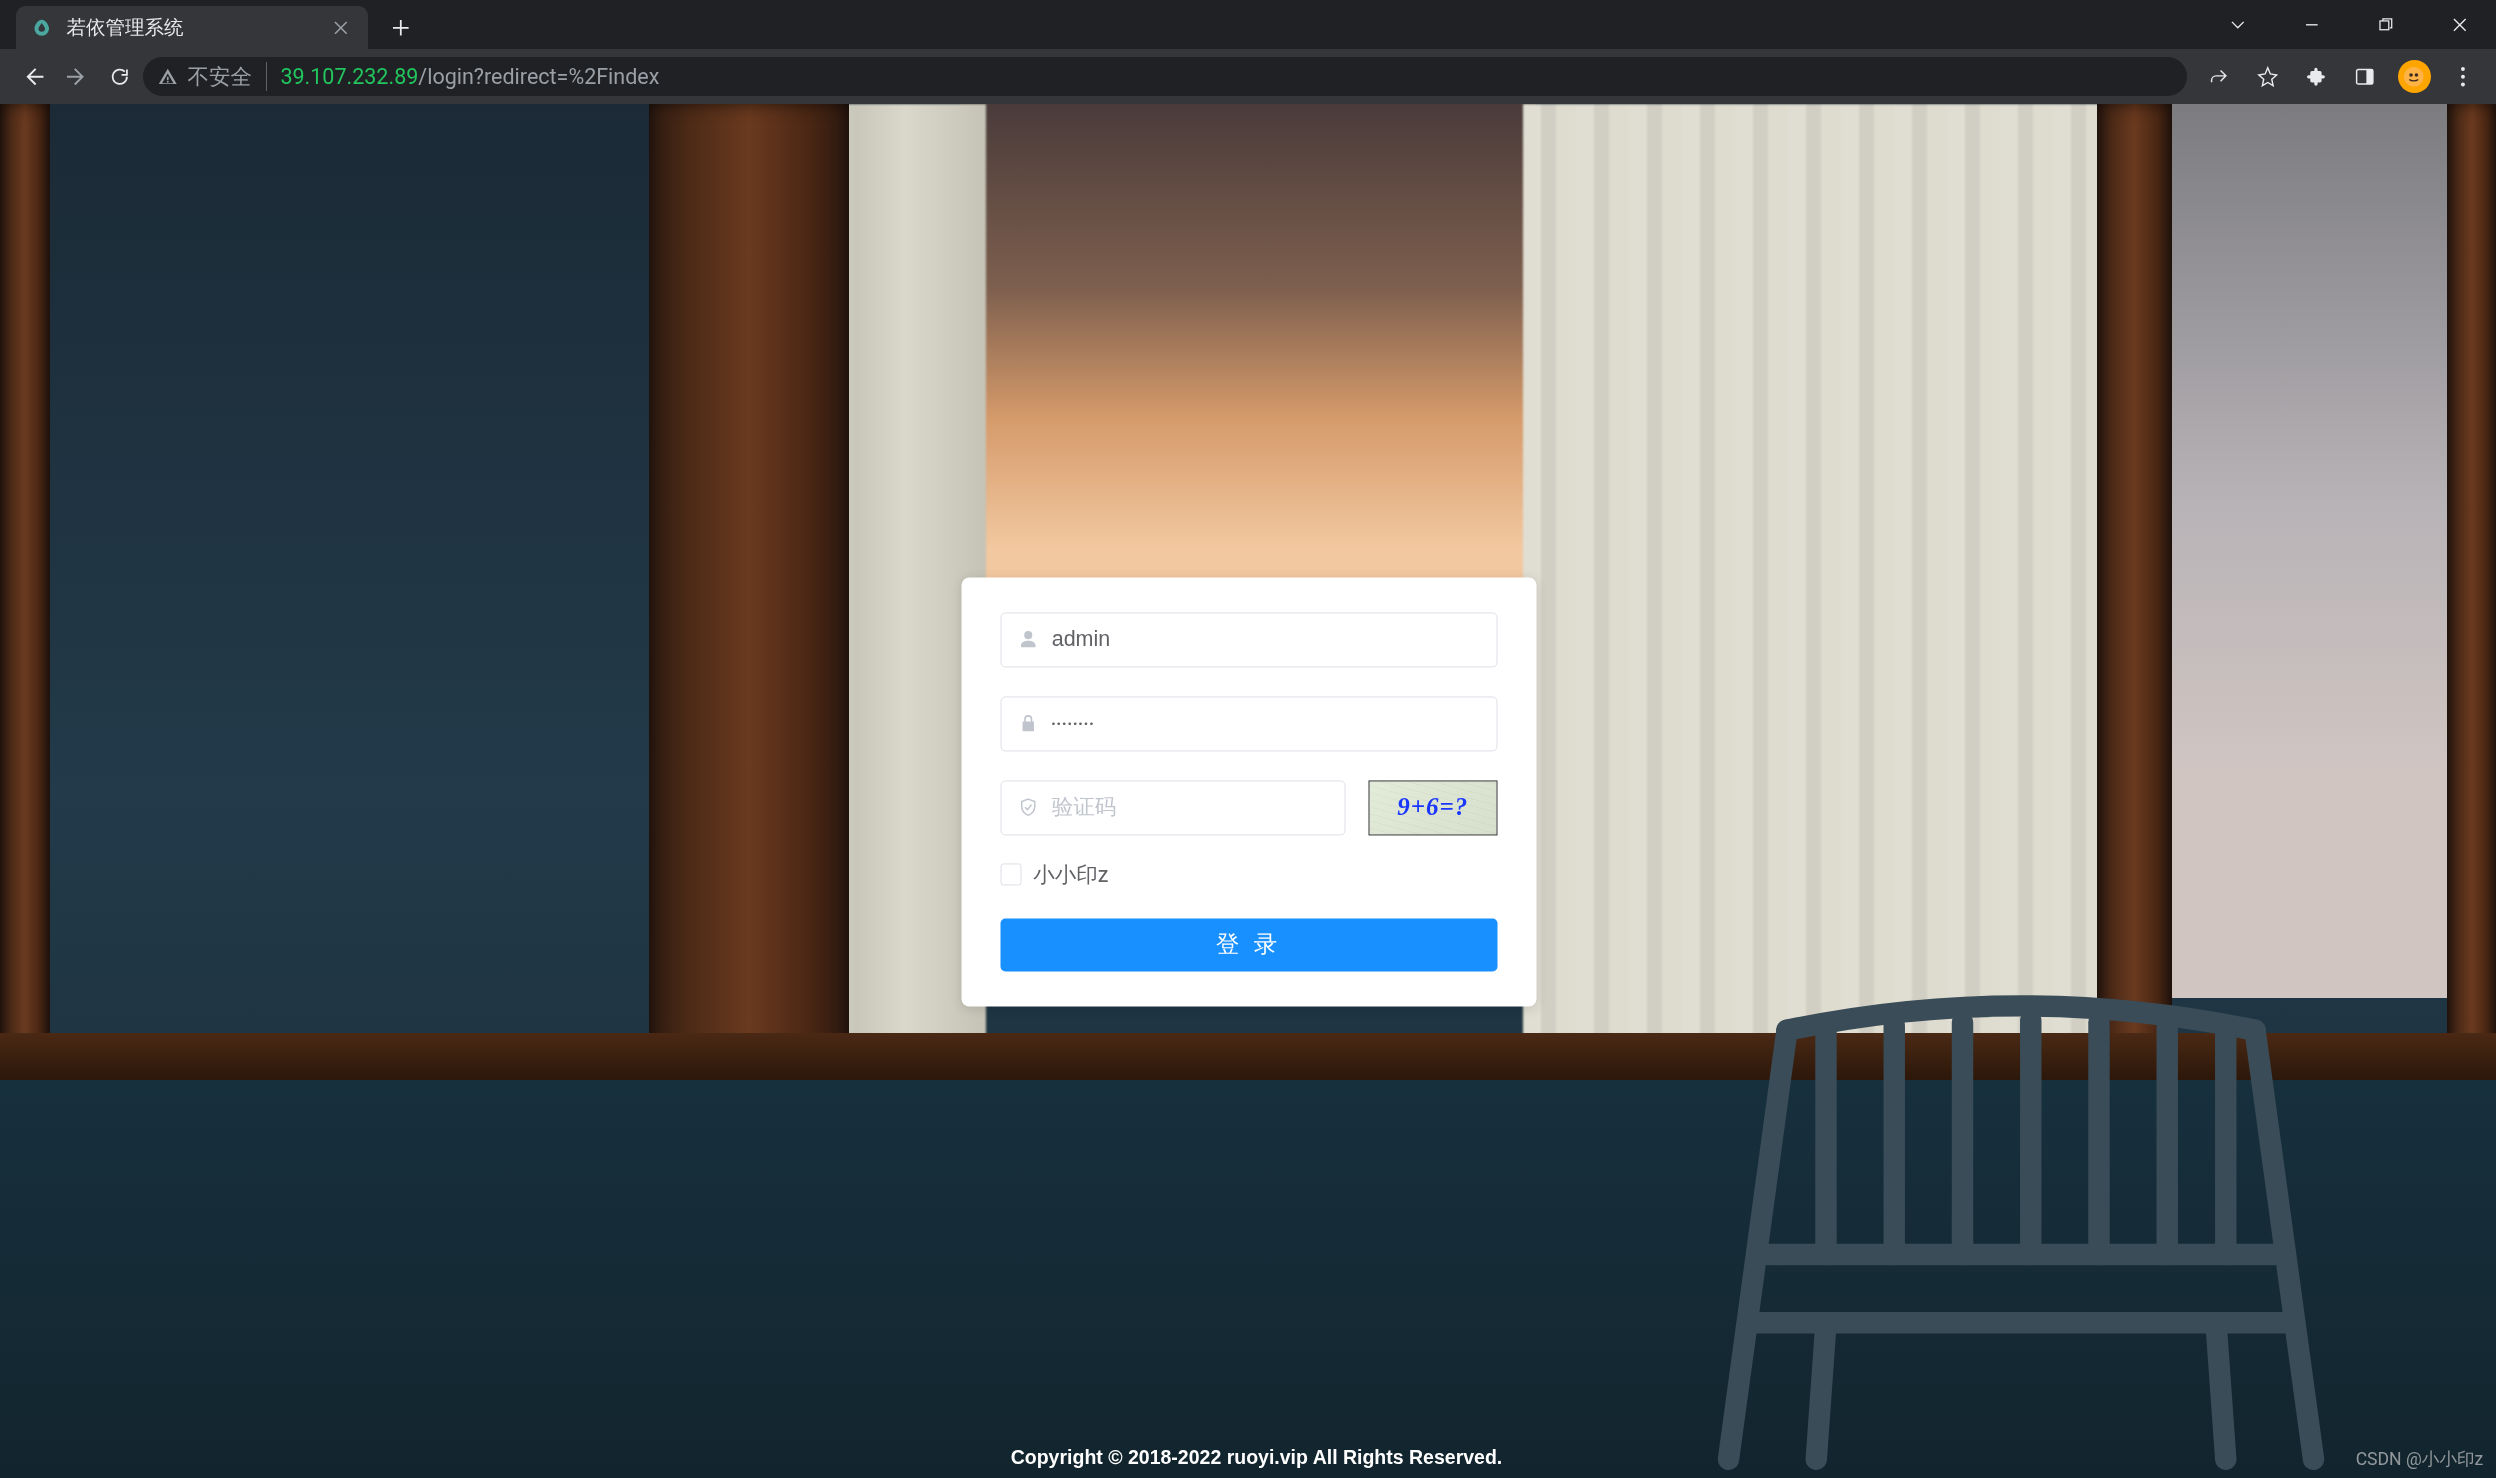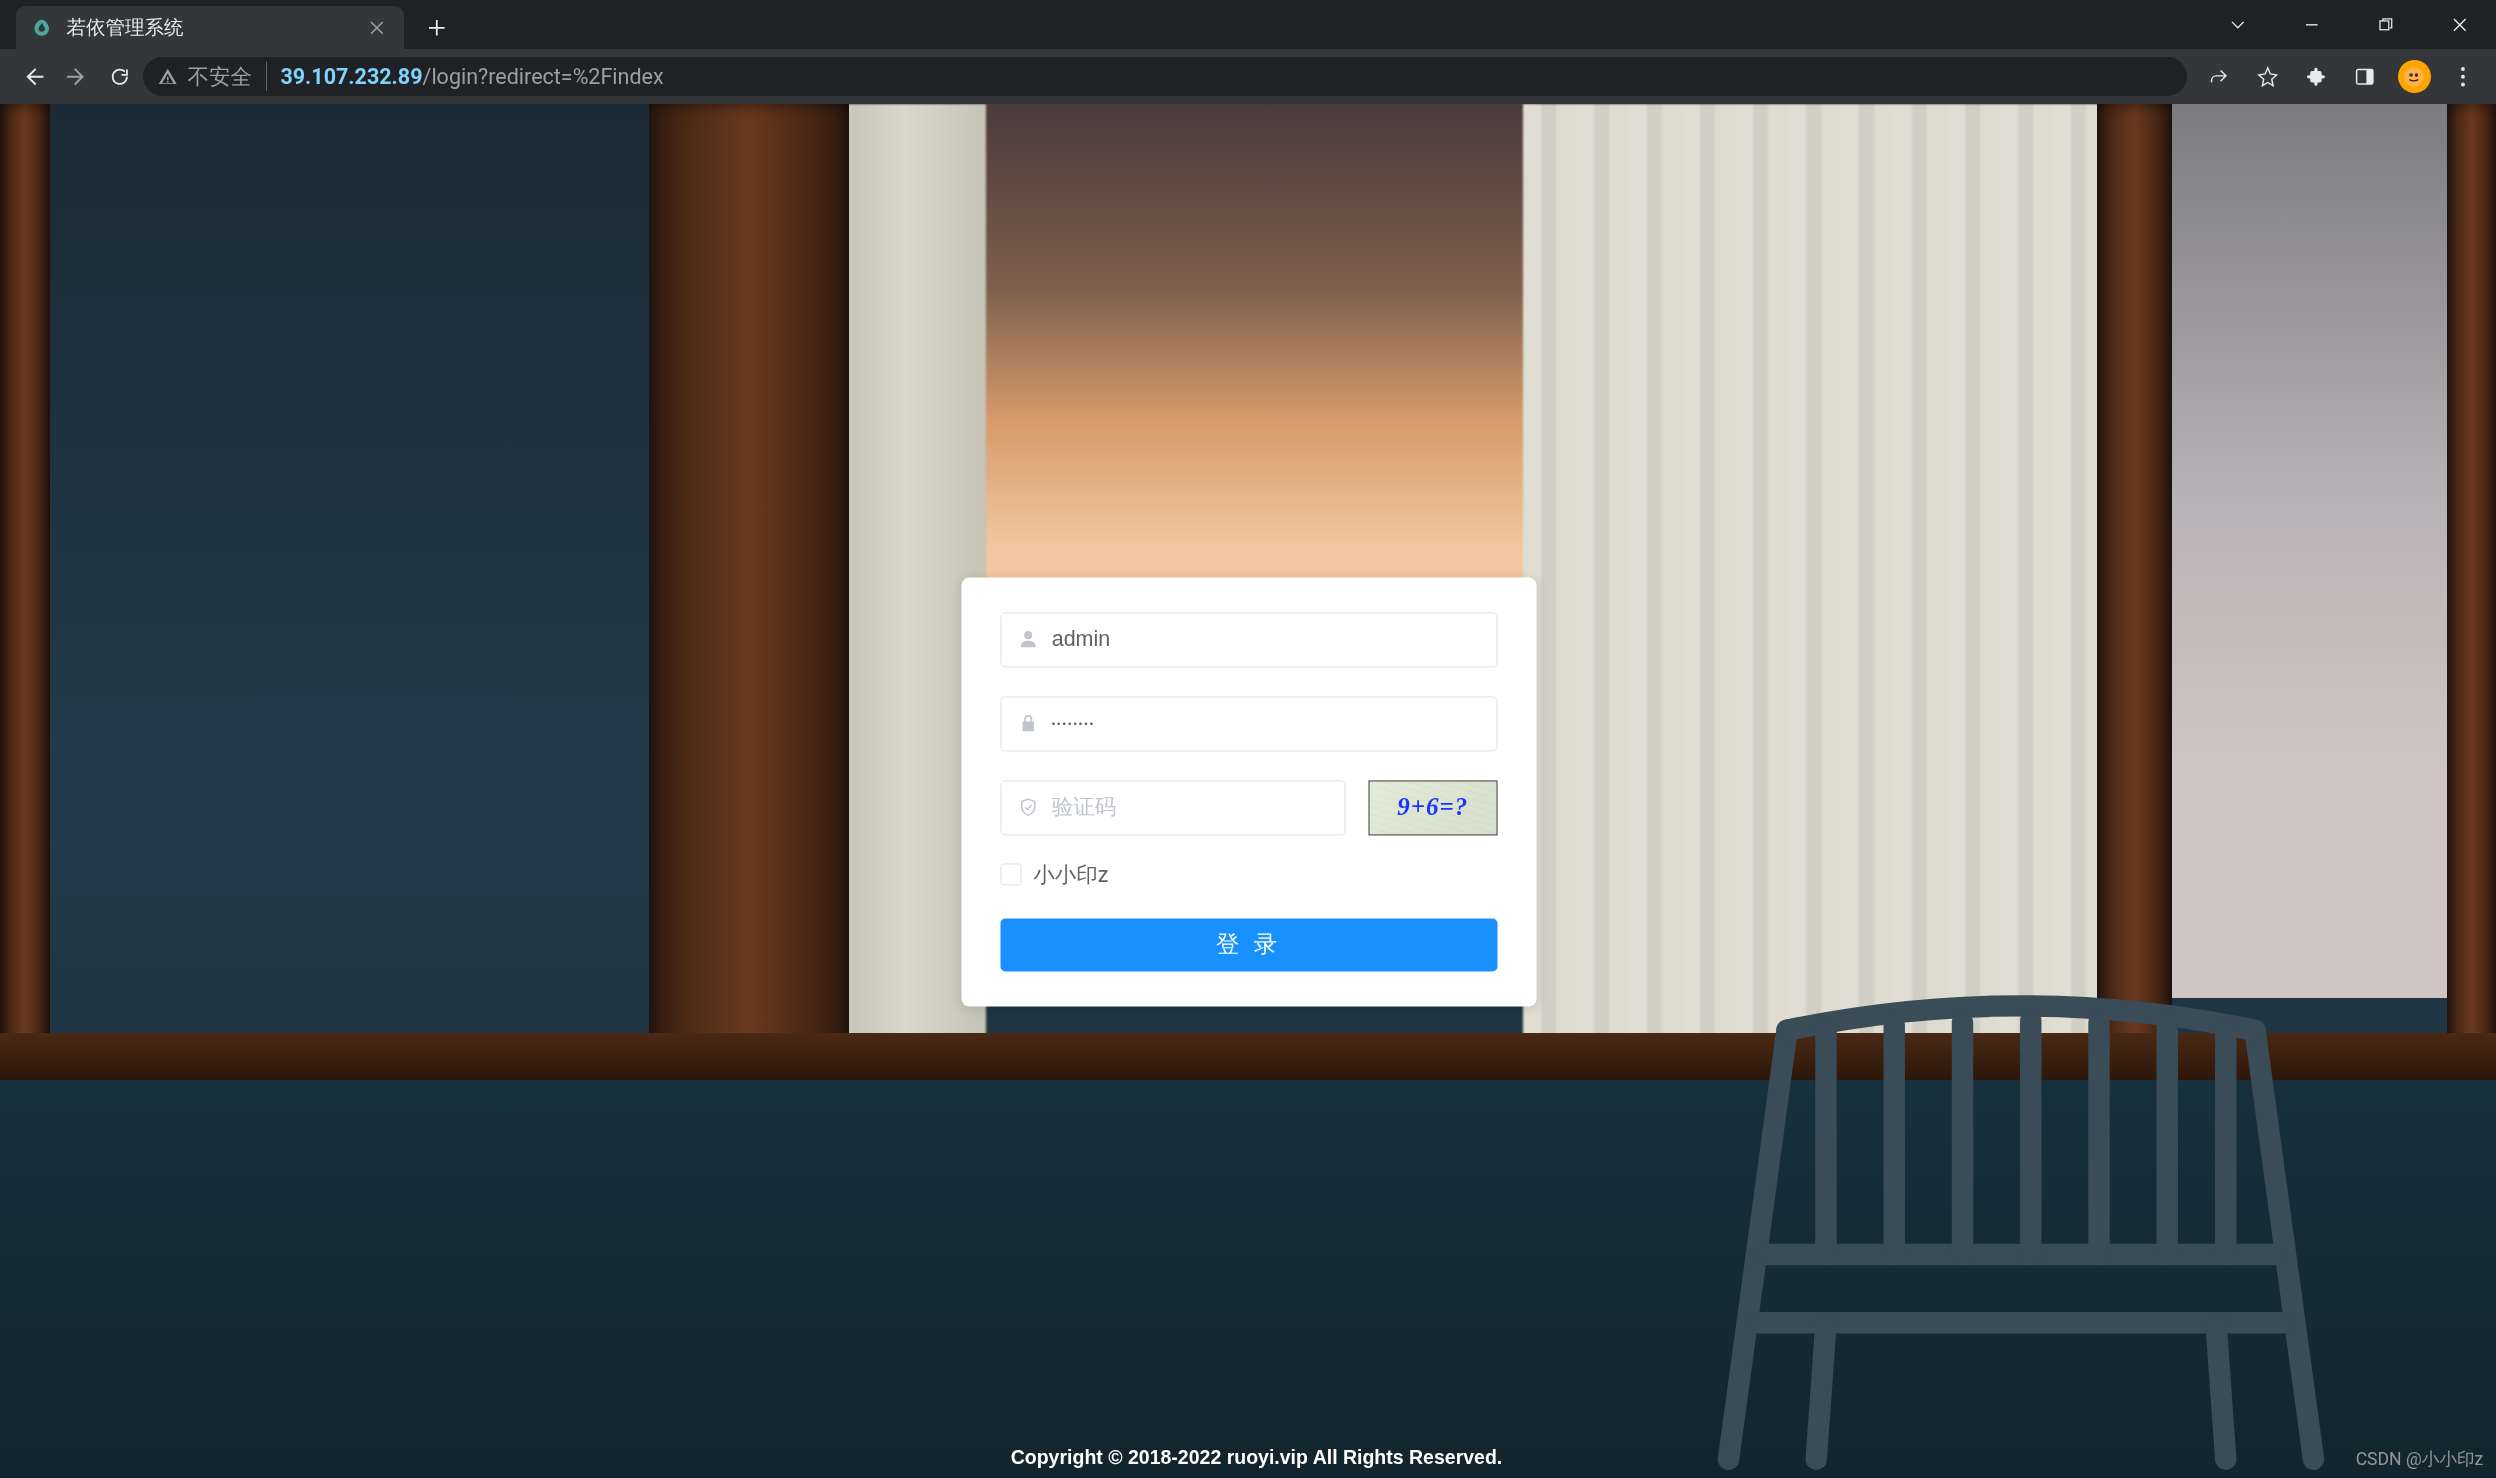--- a/index.html
+++ b/index.html
@@ -27,21 +27,21 @@
       background: #202124;
       display: flex;
       align-items: flex-end;
       padding: 0 15.6px;
       position: relative;
     }
 
     .tab {
       background: #35363a;
       height: 43px;
-      width: 388px;
+      width: 352px;
       border-radius: 9.8px 9.8px 0 0;
       display: flex;
       align-items: center;
       padding: 0 15.6px;
       color: #e8eaed;
       font-size: 19.5px;
       margin-top: 5.9px;
       position: relative;
     }
 
@@ -143,22 +143,21 @@
       display: flex;
       align-items: center;
       gap: 9.8px;
       color: #9aa0a6;
       font-size: 21.5px;
       padding-right: 13.7px;
       border-right: 1px solid #5f6368;
     }
 
     .url-host {
-      color: #7dd3fc;
-      font-weight: bold;
+      color: #22c55e;
     }
 
     .url-path {
       color: #9aa0a6;
     }
 
     .right-icons {
       display: flex;
       align-items: center;
       gap: 7.8px;

